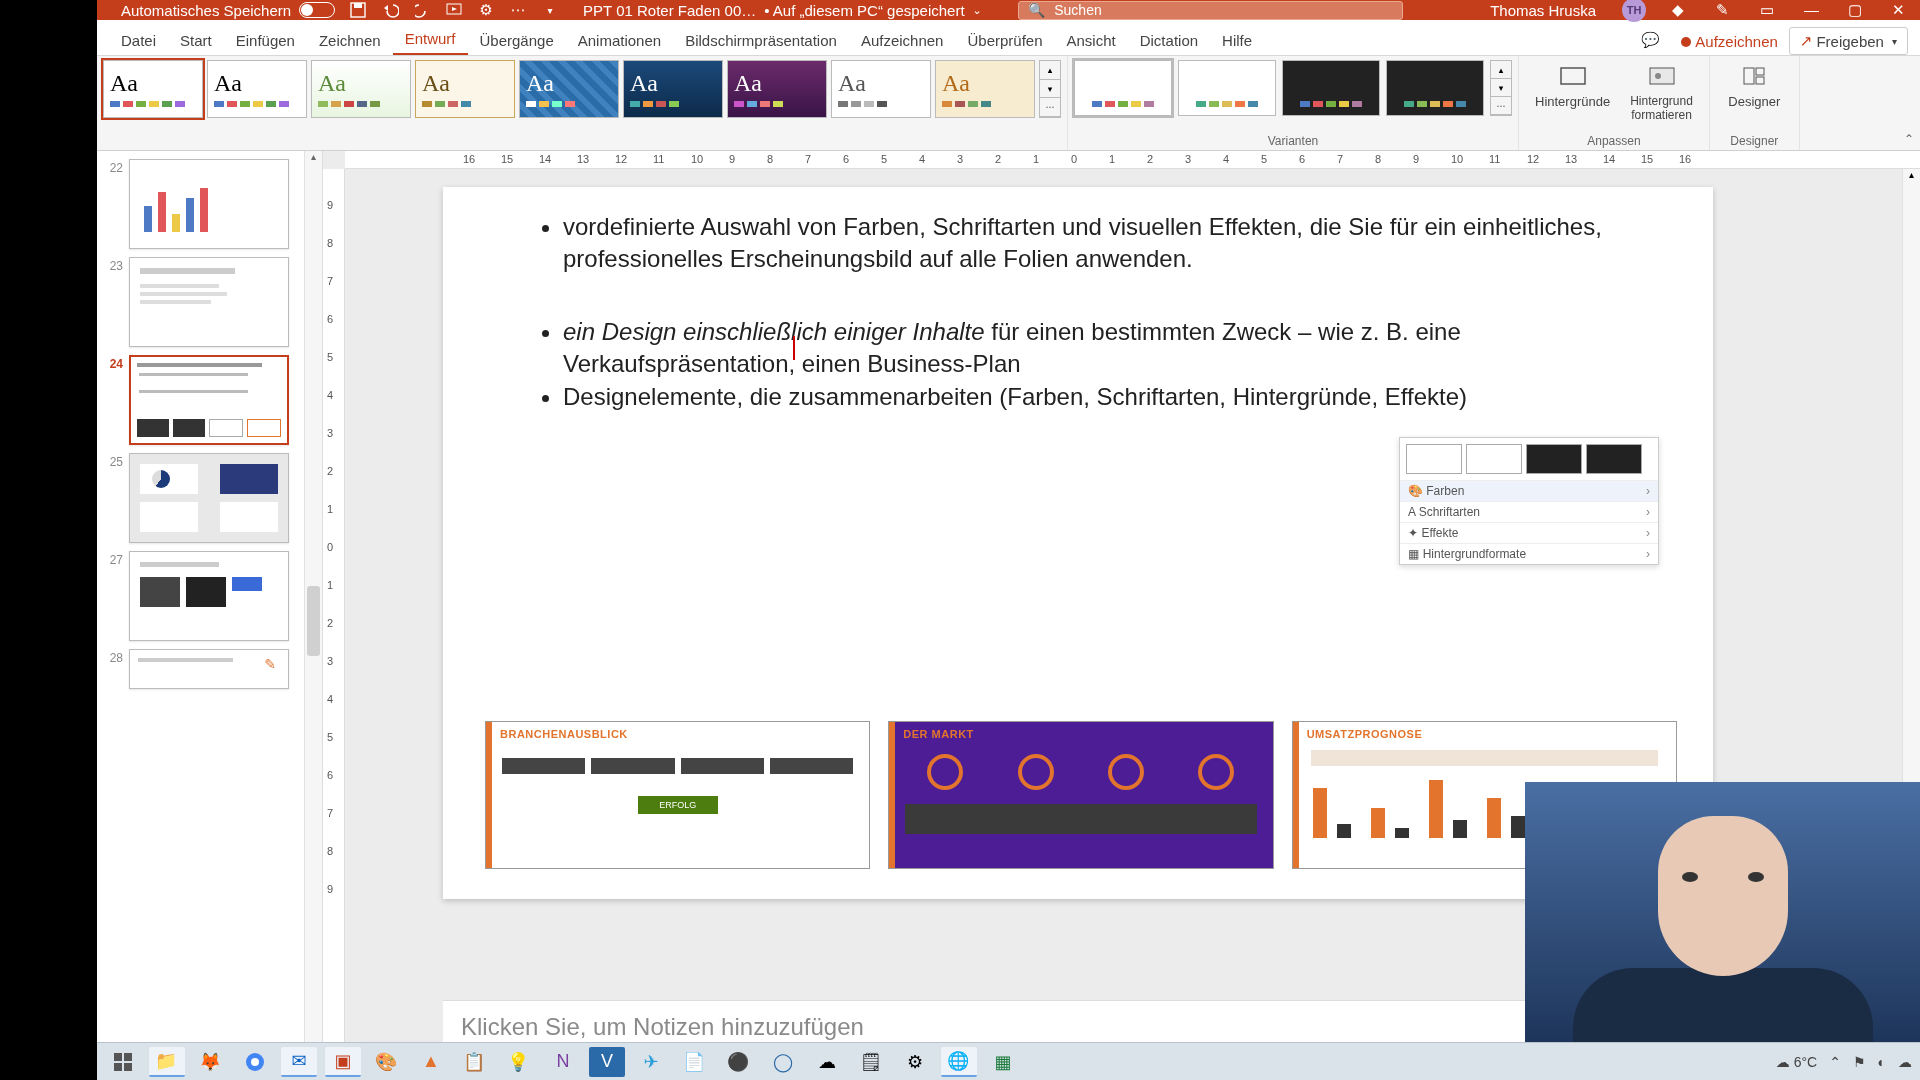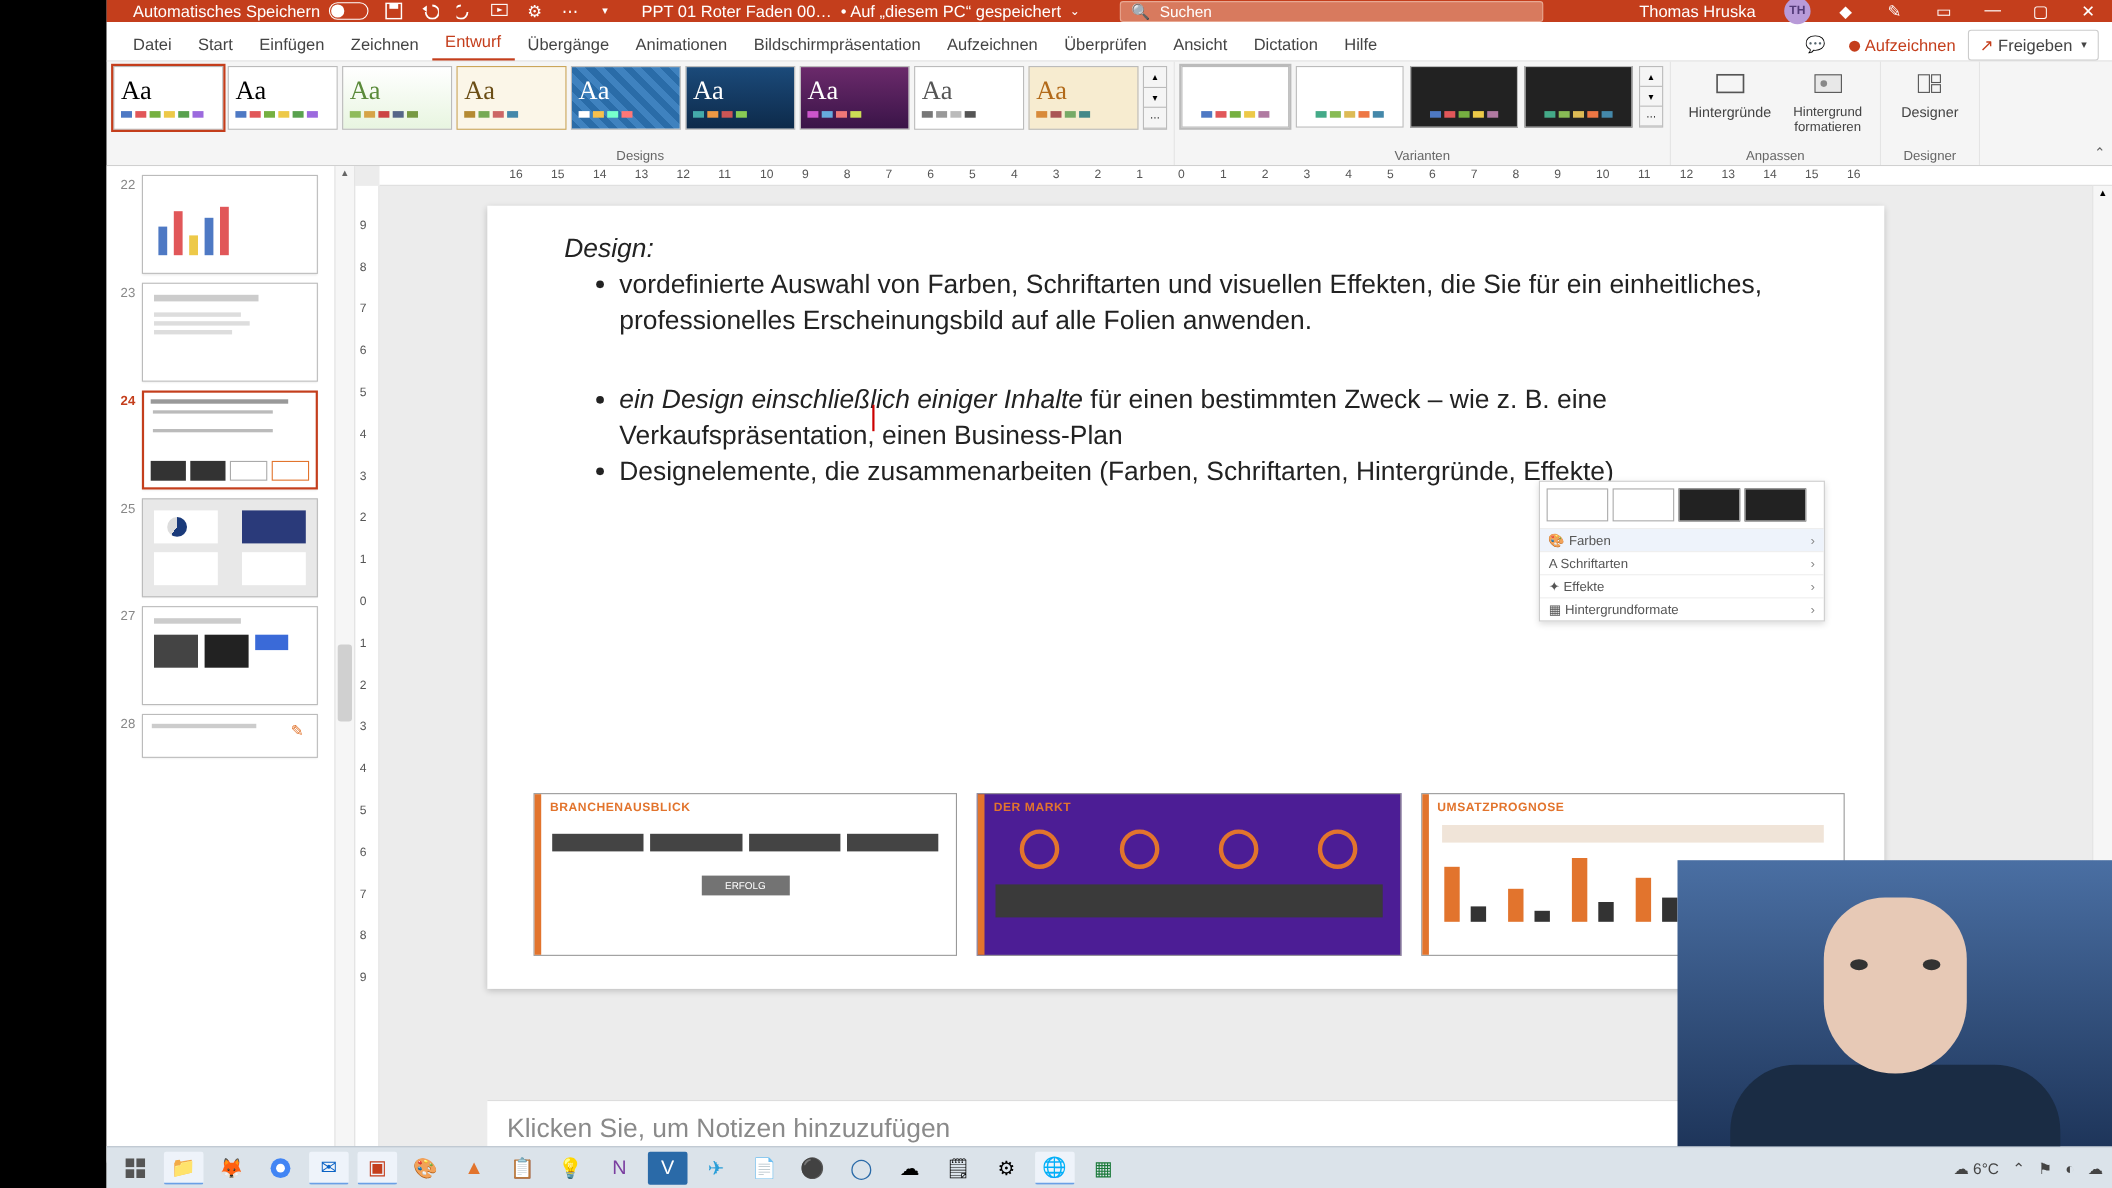--- a/index.html
+++ b/index.html
@@ -284,21 +284,20 @@
               <span class="sw" style="background:#7a6"></span>
               <span class="sw" style="background:#488"></span>
             </div>
           </div>
         <div class="galend">
             <div>▴</div>
             <div>▾</div>
             <div>⋯</div>
           </div>
       </div>
-      <div class="glabel">Designs</div>
     </div>
     <div class="rg" style="flex:0 0 450px">
       <div class="varrow">
         <div class="vartile" style="outline:2px solid #bbb">
             <div class="swrow">
               <span class="sw" style="background:#4e79c4"></span>
               <span class="sw" style="background:#e15759"></span>
               <span class="sw" style="background:#76b041"></span>
               <span class="sw" style="background:#edc948"></span>
               <span class="sw" style="background:#b07aa1"></span>
@@ -503,21 +502,20 @@
         <span class="tick" style="left:1144px">11</span>
         <span class="tick" style="left:1182px">12</span>
         <span class="tick" style="left:1220px">13</span>
         <span class="tick" style="left:1258px">14</span>
         <span class="tick" style="left:1296px">15</span>
         <span class="tick" style="left:1334px">16</span>
       </div>
 
       <div class="slide">
         <div class="body">
-          <p><em>Design:</em></p>
           <ul>
               <li>vordefinierte Auswahl von Farben, Schriftarten und visuellen Effekten, die Sie für ein einheitliches, professionelles Erscheinungsbild auf alle Folien anwenden.</li>
             </ul>
           <div style="height:40px; position:relative;">
               <span class="cursor" style="position:absolute; left:280px; top:60px"></span>
             </div>
           <ul>
             <li><em>ein Design einschließlich einiger Inhalte</em><span> für einen bestimmten Zweck – wie z. B. eine Verkaufspräsentation, einen Business-Plan</span></li>
             <li>Designelemente, die zusammenarbeiten (Farben, Schriftarten, Hintergründe, Effekte)</li>
           </ul>
@@ -551,21 +549,21 @@
         <div class="tplrow">
           <div class="tpl">
               <div class="bar"></div>
               <div class="ttl">BRANCHENAUSBLICK</div>
             <div style="display:flex;gap:6px;margin:18px 8px">
                 <div style="flex:1;height:16px;background:#444"></div>
                 <div style="flex:1;height:16px;background:#444"></div>
                 <div style="flex:1;height:16px;background:#444"></div>
                 <div style="flex:1;height:16px;background:#444"></div>
               </div>
-            <div style="margin:22px auto 0;width:80px;height:18px;background:#737373;color:#fff;font-size:9px;display:flex;align-items:center;justify-content:center">ERFOLG</div>
+            <div style="margin:22px auto 0;width:80px;height:18px;background:#4d7c0f;color:#fff;font-size:9px;display:flex;align-items:center;justify-content:center">ERFOLG</div>
           </div>
           <div class="tpl" style="background:#4c1d95;color:#fff">
               <div class="bar"></div>
               <div class="ttl">DER MARKT</div>
             <div style="display:flex;gap:10px;margin:14px 8px;justify-content:space-around">
               <div style="width:36px;height:36px;border-radius:50%;border:4px solid #e2742d"></div>
               <div style="width:36px;height:36px;border-radius:50%;border:4px solid #e2742d"></div>
               <div style="width:36px;height:36px;border-radius:50%;border:4px solid #e2742d"></div>
               <div style="width:36px;height:36px;border-radius:50%;border:4px solid #e2742d"></div>
             </div>

